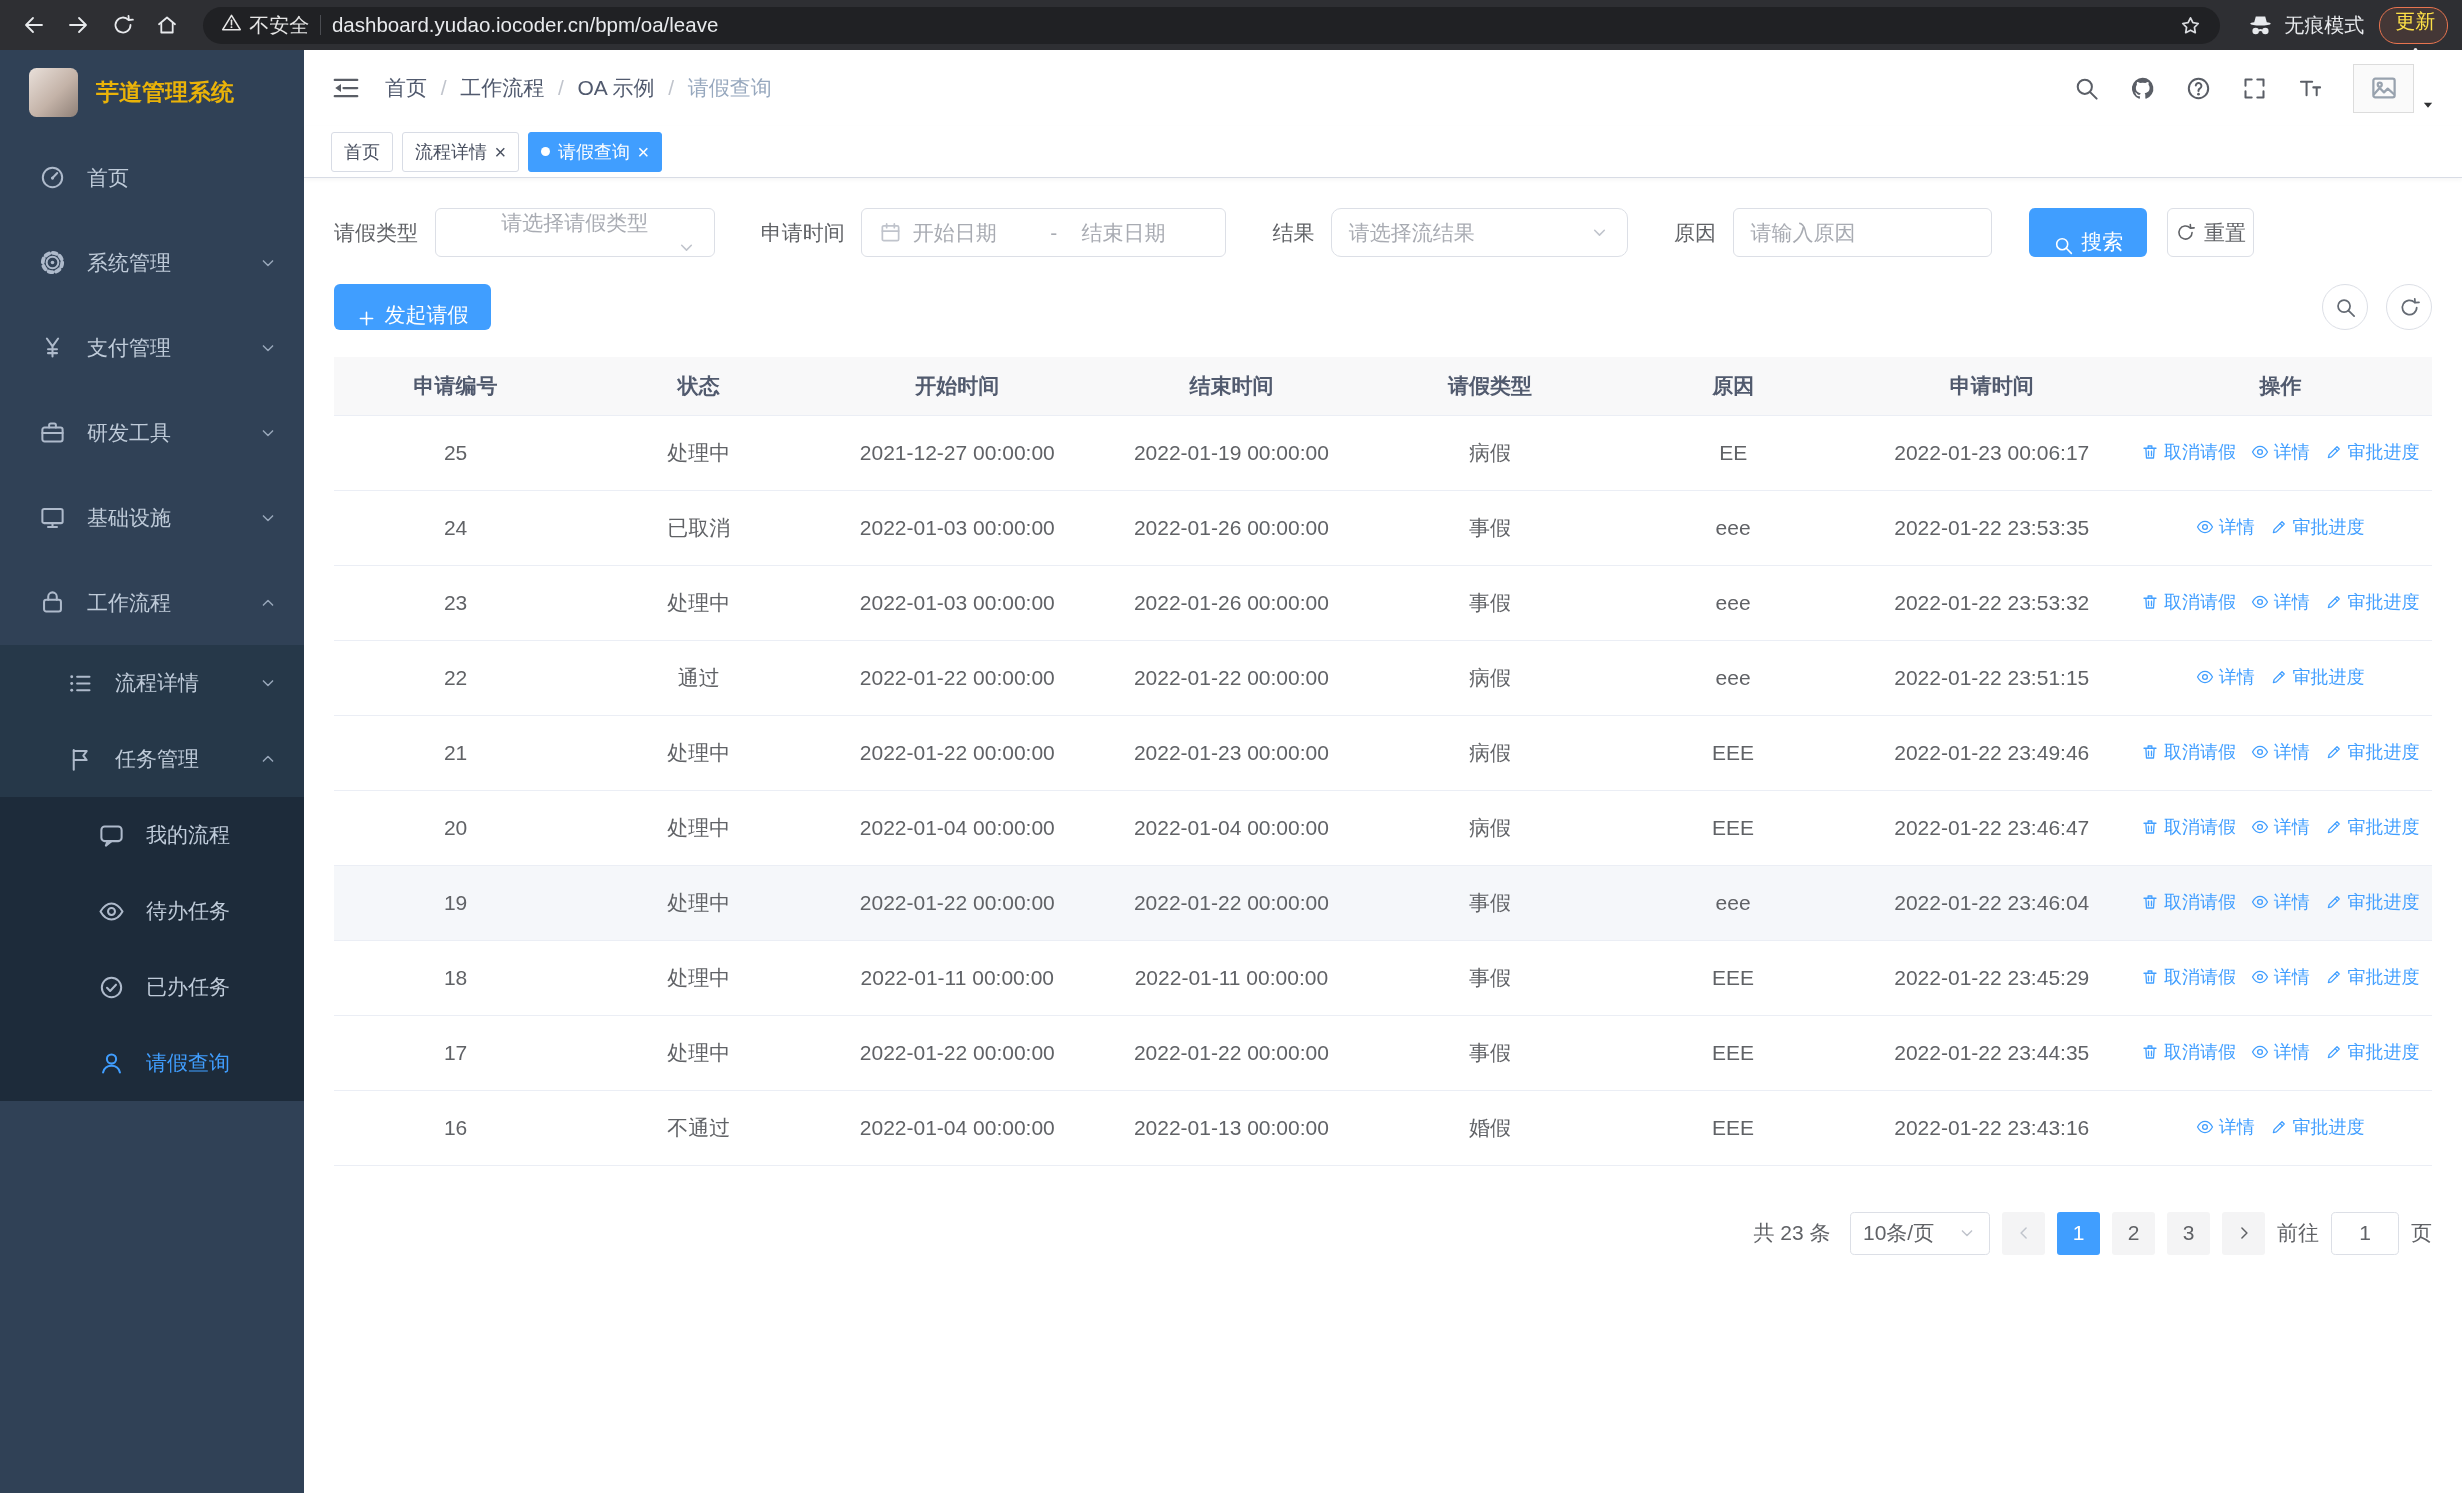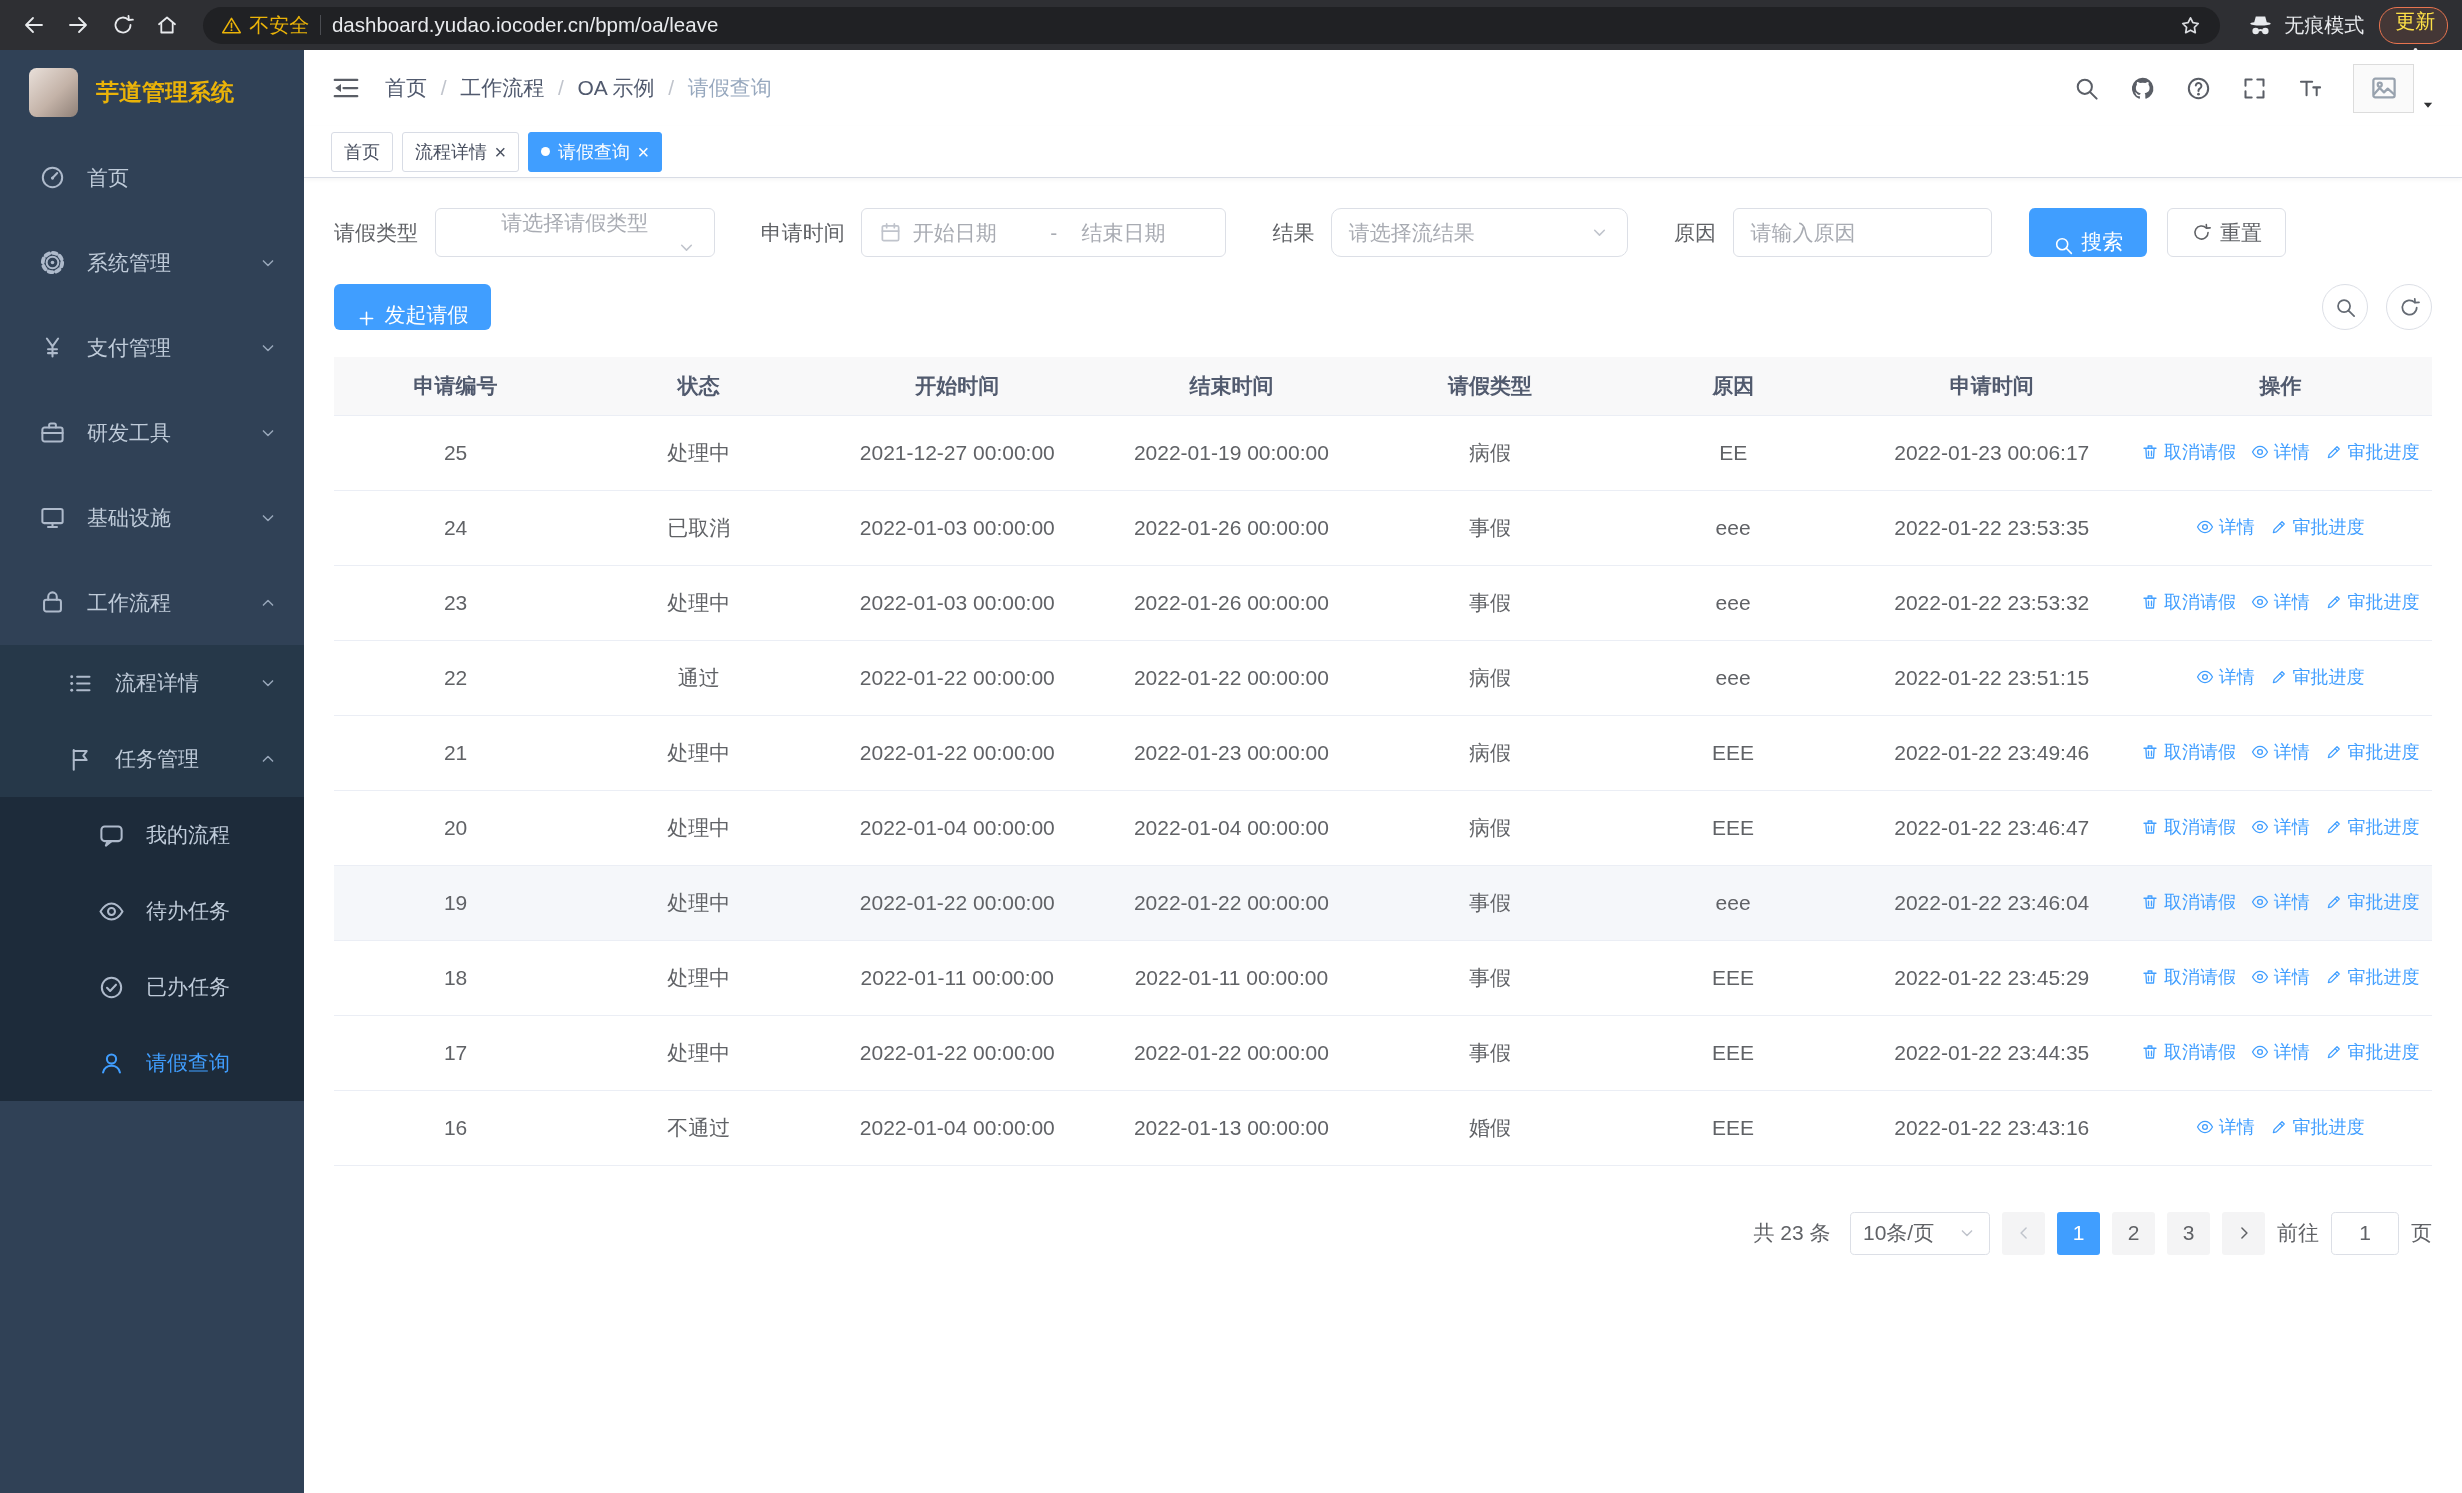--- a/index.html
+++ b/index.html
@@ -10,21 +10,21 @@
   
   .ic { width:27px; height:27px; fill:none; stroke:currentColor; stroke-width:1.8; stroke-linecap:round; stroke-linejoin:round; display:block; }
   .ic-fill { fill:currentColor; stroke:none; }
   .teeth { stroke-width:3.4; }
 
   
   .browser-bar { height:50px; background:#2e2f33; display:flex; align-items:center; padding:0 13.7px; gap:4.6px; }
   .nav-btn { width:40px; height:40px; border-radius:50%; display:flex; align-items:center; justify-content:center; color:#e8eaed; flex-shrink:0; cursor:pointer; }
   .nav-btn .ic { width:24px; height:24px; }
   .omnibox { flex:1; height:37px; background:#202124; border-radius:20px; display:flex; align-items:center; padding:0 18px; gap:10.6px; margin:0 10.6px; color:#e8eaed; min-width:0; }
-  .omnibox .warn { display:flex; align-items:center; gap:7.6px; color:#eab308; font-size:20px; flex-shrink:0; }
+  .omnibox .warn { display:flex; align-items:flex-start; gap:7.6px; color:#e5e5e5; font-size:20px; flex-shrink:0; }
   .omnibox .warn .ic { width:21px; height:21px; }
   .omnibox .sep { width:1.5px; height:20px; background:#4b4d52; flex-shrink:0; }
   .url-text { font-size:20.5px; color:#e8eaed; white-space:nowrap; overflow:hidden; flex:1; }
   .star-btn { margin-left:auto; color:#dadce0; flex-shrink:0; cursor:pointer; }
   .star-btn .ic { width:23px; height:23px; }
   .incog { display:flex; align-items:center; gap:9px; color:#e8eaed; font-size:20px; padding:0 10.6px; flex-shrink:0; }
   .incog .ic { width:29px; height:29px; color:#e8eaed; }
   .update-chip { display:flex; align-items:center; gap:10.6px; height:37px; padding:0 12px 0 15px; border:1.5px solid #e8744f; border-radius:18px; background:rgba(232,116,79,0.12); color:#fde047; font-size:20px; flex-shrink:0; cursor:pointer;flex-direction:column; }
   .update-chip .dots { color:#e8eaed; }
   .update-chip .ic { width:23px; height:23px; }
@@ -87,21 +87,21 @@
   .date-range .d-start { flex:1; }
   .date-range .d-sep { color:#a8abb2; }
   .date-range .d-end { flex:1; text-align:left; padding-left:13.7px; }
   .reason-input { width:259px; height:49px; border:1.5px solid #dcdfe6; border-radius:6px; padding:0 16.7px; font-size:21px; color:#606266; outline:none; font-family:inherit; }
   .reason-input::placeholder { color:#a8abb2; }
   .btn { display:inline-flex; align-items:center; justify-content:center; gap:7.6px; border-radius:6px; font-size:21px; cursor:pointer; border:1.5px solid transparent; white-space:nowrap; }
   .btn .ic { width:21px; height:21px; }
   .btn-primary { background:#409EFF; color:#fff;align-items:flex-end; }
   .btn-plain { background:#fff; color:#606266; border-color:#dcdfe6; }
   .btn-search { height:49px; padding:0 23px; margin-left:-9px; }
-  .btn-reset { height:49px; padding:0 23px; margin-left:20px; }
+  .btn-reset { height:49px; padding:0 7px; margin-left:20px; }
 
   .toolbar-row { display:flex; align-items:center; justify-content:space-between; margin-bottom:27px; }
   .btn-create { height:46px; padding:0 21px; }
   .mini-btns { display:flex; align-items:center; gap:18px; }
   .circle-btn { width:46px; height:46px; border-radius:50%; border:1.5px solid #dcdfe6; display:flex; align-items:center; justify-content:center; color:#646a73; cursor:pointer; background:#fff; }
   .circle-btn .ic { width:23px; height:23px; }
 
   
   table.leave-table { width:100%; border-collapse:collapse; table-layout:fixed; }
   .leave-table th { height:58px; background:#f8f8f9; color:#515a6e; font-size:21px; font-weight:bold; text-align:center; border-bottom:1.5px solid #ebeef5; }

